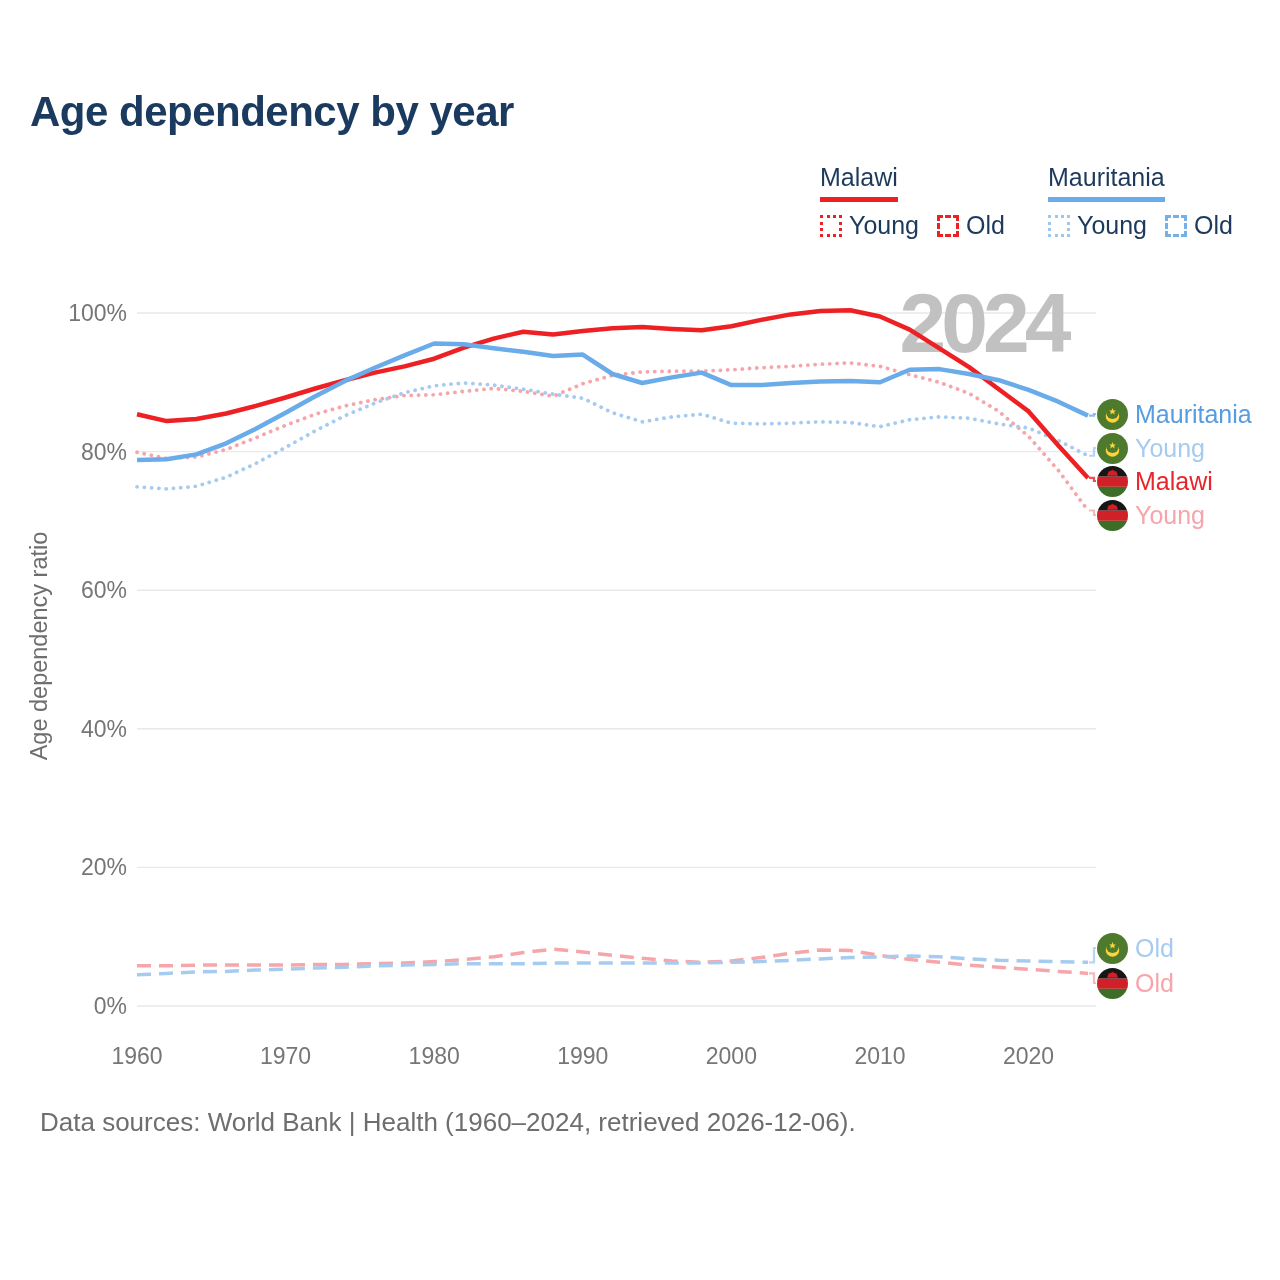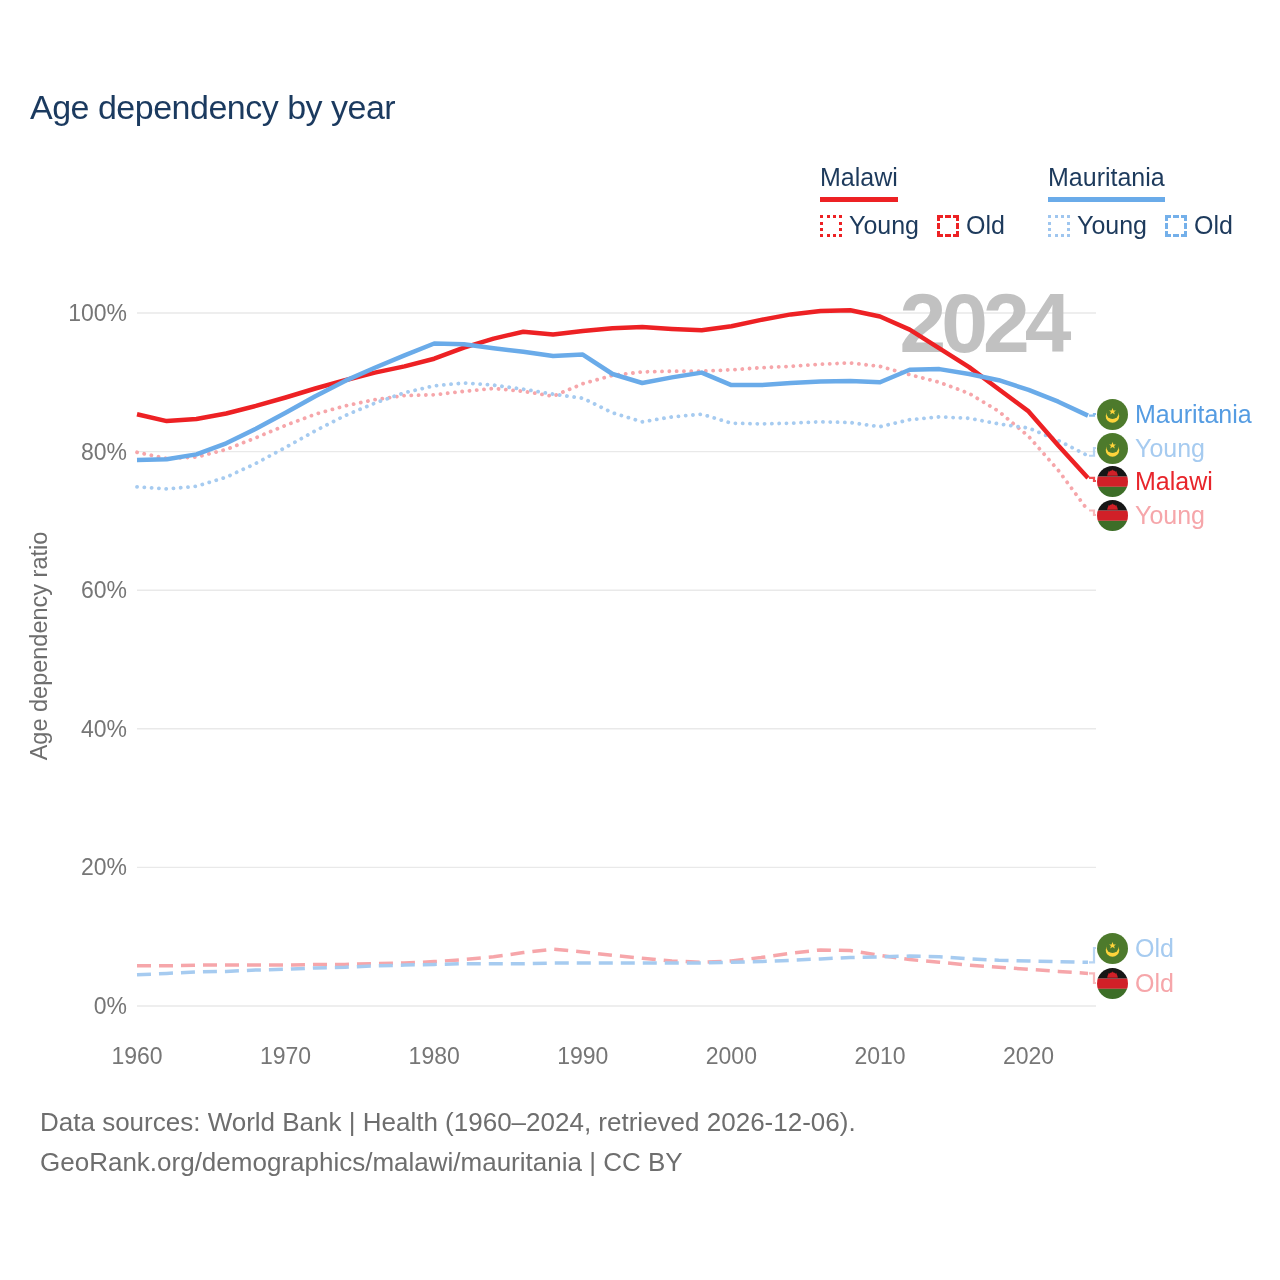--- a/index.html
+++ b/index.html
@@ -1,21 +1,21 @@
 <!DOCTYPE html>
 <html><head>
 <meta charset="utf-8">
 <style>
   html,body { margin:0; padding:0; }
   body {
     width:1280px; height:1280px; background:#ffffff; position:relative;
     overflow:hidden; font-family:"Liberation Sans", sans-serif;
   }
   .title {
-    position:absolute; left:30px; top:88px; font-size:34px; font-weight:400;
+    position:absolute; left:30px; top:88px; font-size:42px; font-weight:700;
     color:#1b3a5f; letter-spacing:-0.5px;
   }
   #chart-svg { position:absolute; left:0; top:0; }
   .legend-group { position:absolute; top:163px; }
   .lg-malawi { left:820px; }
   .lg-mauritania { left:1048px; }
   .legend-country {
     display:inline-block; font-size:25px; color:#1d3a5c;
     padding-bottom:5px; border-bottom:5px solid #ccc;
   }
@@ -177,14 +177,13 @@
       <rect x="0" y="21.5" width="32" height="10.5" fill="#3d6e28"></rect>
       <path d="M10.5 10 A5.5 5.5 0 0 1 21.5 10 Z" fill="#d12028"></path>
       <path d="M16 3 L16.6 6 L15.4 6 Z M11.5 4.6 L13 7.2 L12 7.8 Z M20.5 4.6 L19 7.2 L20 7.8 Z" fill="#d12028"></path>
     </g>
   </svg>
   <span class="end-text" style="color: rgb(246, 166, 170);">Old</span>
 </div>
 
 <div class="footer">
   <div>Data sources: World Bank | Health (1960–2024, retrieved 2026-12-06).</div>
-  <div>GeoRank.org/demographics/malawi/mauritania | CC BY</div>
 </div>
 
 </body></html>

